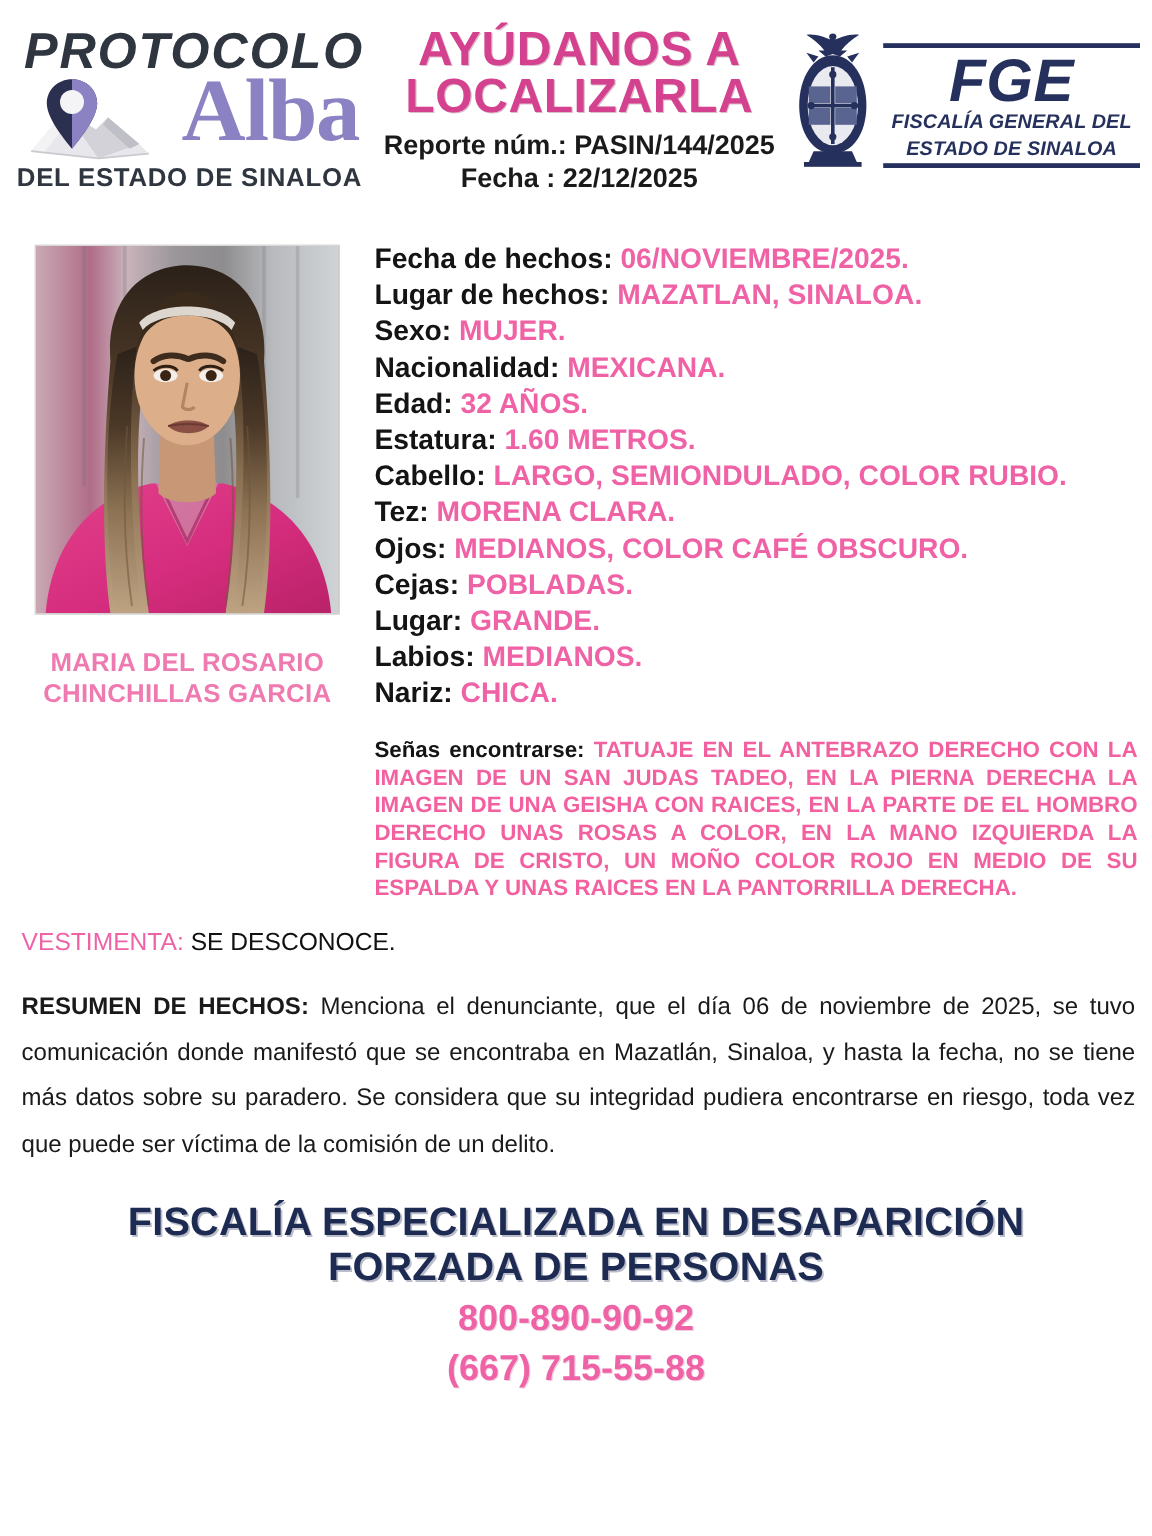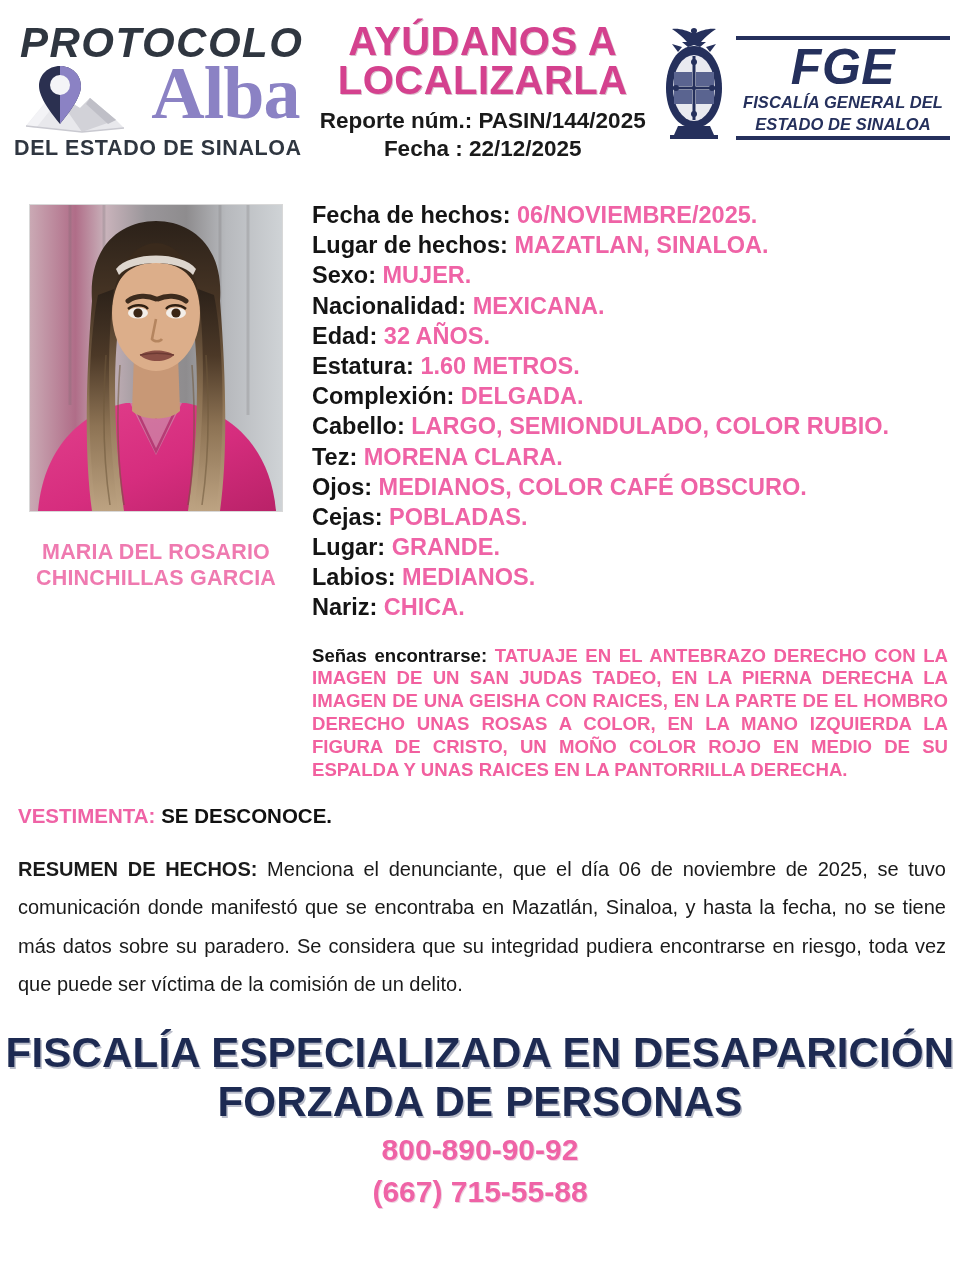--- a/index.html
+++ b/index.html
@@ -193,21 +193,21 @@
   .senas .lbl { color: #141414; }
   .senas .val { color: #f2609f; }
 
   
   .lower {
     padding: 0 14px 0 18px;
   }
   .vestimenta {
     margin-top: 22px;
     font-size: 20.5px;
-    font-weight: bold;
+    font-weight: normal;
   }
   .vestimenta .lbl { color: #ef63a6; }
   .vestimenta .val { color: #111111; }
 
   .resumen {
     margin-top: 22px;
     font-size: 20px;
     line-height: 1.92;
     text-align: justify;
     text-justify: inter-word;
@@ -215,21 +215,21 @@
   }
   .resumen .lbl { font-weight: bold; }
 
   
   .footer {
     margin-top: 26px;
     text-align: center;
   }
   .footer-title {
     font-weight: bold;
-    font-size: 42px;
+    font-size: 33px;
     line-height: 1.16;
     color: #1d2a52;
     letter-spacing: 0.2px;
     text-shadow: 1.5px 1.5px 0 rgba(30,40,80,.30);
   }
   .footer-phone {
     font-weight: bold;
     font-size: 30px;
     line-height: 1.28;
     color: #ef63a6;
@@ -400,21 +400,20 @@
   </div>
 
   <div class="right-col">
     <div class="desc-list">
       <div><span class="lbl">Fecha de hechos:</span> <span class="val">06/NOVIEMBRE/2025.</span></div>
       <div><span class="lbl">Lugar de hechos:</span> <span class="val">MAZATLAN, SINALOA.</span></div>
       <div><span class="lbl">Sexo:</span> <span class="val">MUJER.</span></div>
       <div><span class="lbl">Nacionalidad:</span> <span class="val">MEXICANA.</span></div>
       <div><span class="lbl">Edad:</span> <span class="val"> 32 AÑOS.</span></div>
       <div><span class="lbl">Estatura:</span> <span class="val">1.60 METROS.</span></div>
-      <div><span class="lbl">Complexión:</span> <span class="val">DELGADA.</span></div>
       <div><span class="lbl">Cabello:</span> <span class="val">LARGO, SEMIONDULADO, COLOR RUBIO.</span></div>
       <div><span class="lbl">Tez:</span> <span class="val">MORENA CLARA.</span></div>
       <div><span class="lbl">Ojos:</span> <span class="val">MEDIANOS, COLOR CAFÉ OBSCURO.</span></div>
       <div><span class="lbl">Cejas:</span> <span class="val">POBLADAS.</span></div>
       <div><span class="lbl">Lugar:</span> <span class="val">GRANDE.</span></div>
       <div><span class="lbl">Labios:</span> <span class="val">MEDIANOS.</span></div>
       <div><span class="lbl">Nariz:</span> <span class="val">CHICA.</span></div>
     </div>
 
     <div class="senas">

